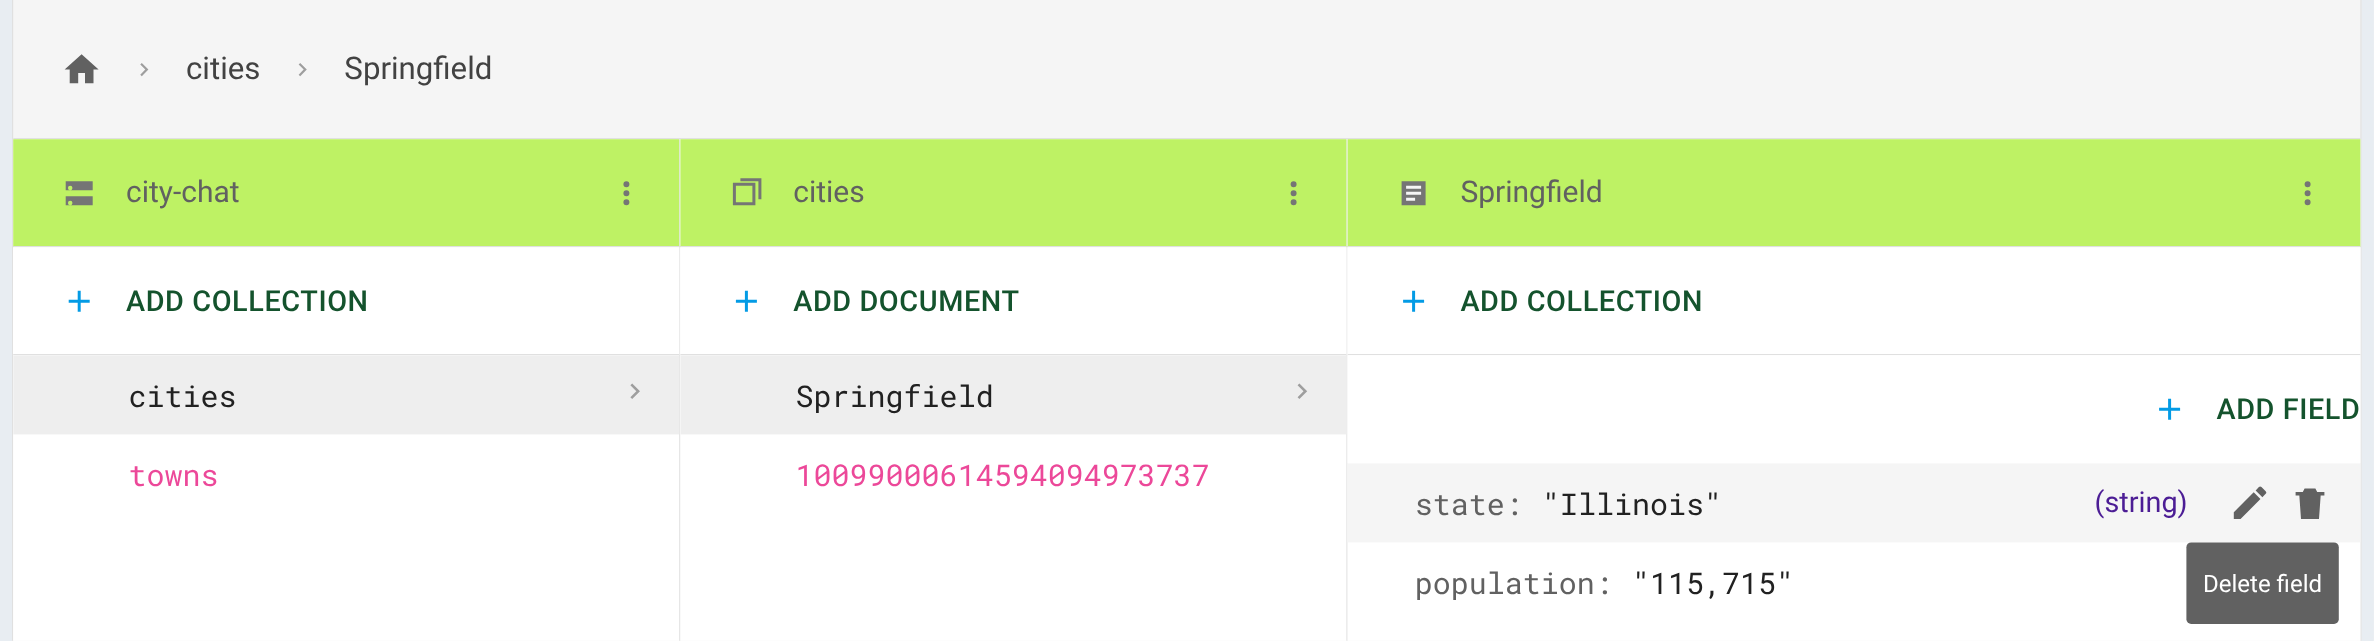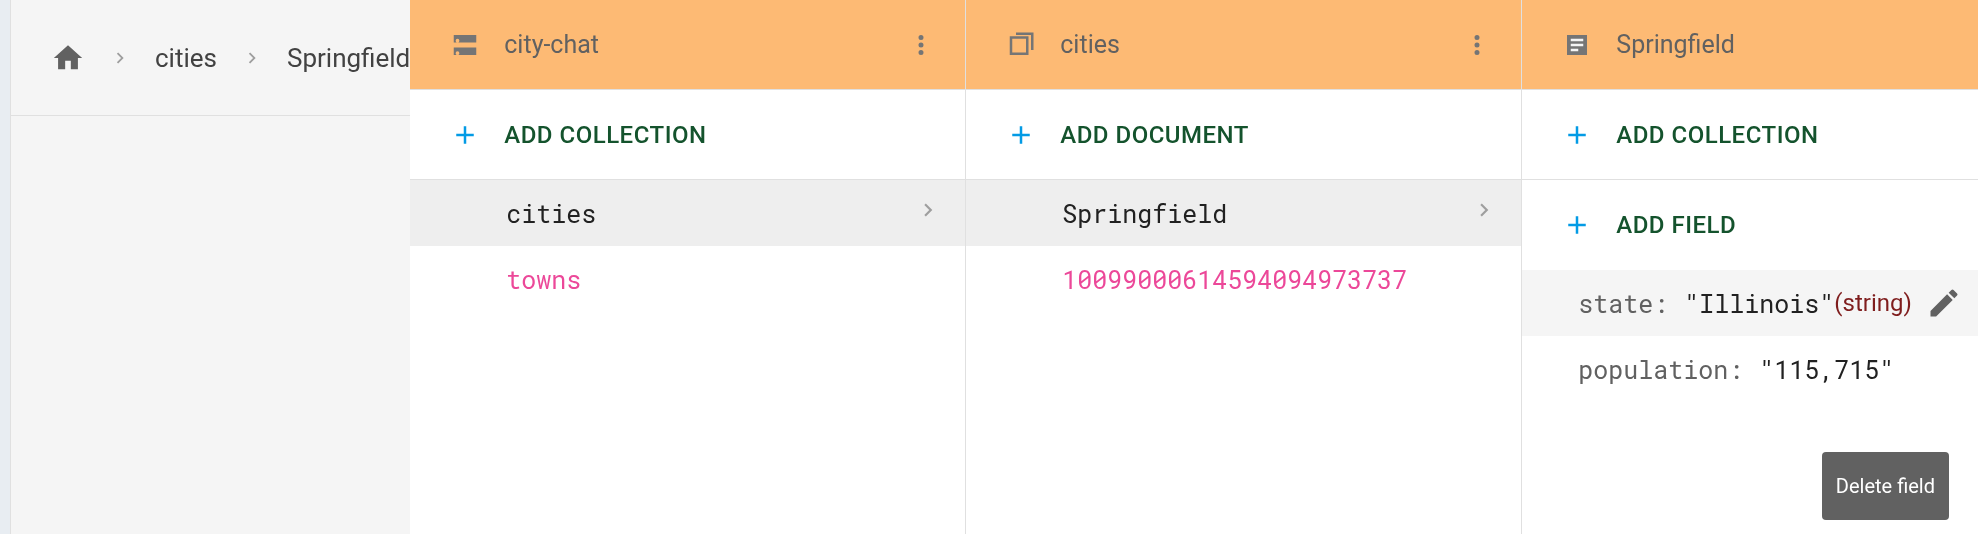--- a/index.html
+++ b/index.html
@@ -10,21 +10,21 @@
     background: #e8edf2;
     overflow: hidden;
   }
   .wrapper {
     position: absolute;
     left: 10px; top: 0; right: 10px; bottom: 0;
     background: #f5f5f5;
     border-left: 1px solid #e0e0e0;
     border-right: 1px solid #e0e0e0;
     display: flex;
-    flex-direction: row;
+    flex-direction: column;
   }
   
   .breadcrumb {
     height: 116px;
     display: flex;
     align-items: center;
     padding-left: 40px;
     gap: 24px;
     border-bottom: 1px solid #e0e0e0;
   }
@@ -47,21 +47,21 @@
     background: #fff;
     min-height: 0;
   }
   .col:last-child { border-right: none; }
   .col1 { width: 556px; }
   .col2 { width: 556px; }
   .col3 { flex: 1; }
   
   .col-header {
     height: 90px;
-    background: #fdba74;
+    background: #bef264;
     border-bottom: 1px solid #e0e0e0;
     display: flex;
     align-items: center;
     padding: 0 20px 0 40px;
   }
   .col-header .hicon { width: 30px; height: 30px; fill: #757575; margin-right: 24px; flex: none; }
   .col-header .htitle { font-size: 25px; color: #616161; flex: 1; }
   .col-header .menu-btn {
     width: 48px; height: 48px; border-radius: 50%;
     display: flex; align-items: center; justify-content: center;
@@ -78,21 +78,21 @@
     padding-left: 40px;
     cursor: pointer;
   }
   .add-row .plus { width: 30px; height: 30px; fill: #039be5; margin-right: 24px; }
   .add-row .add-label {
     font-size: 24px;
     font-weight: 500;
     color: #14532d;
     letter-spacing: 0.5px;
   }
-  .col3 .add-row.fieldrow { border-bottom: none; }
+  .col3 .add-row.fieldrow { border-bottom: none; justify-content: flex-end; }
   
   .list { flex: 1; overflow: hidden; }
   .item {
     height: 66px;
     display: flex;
     align-items: center;
     padding: 0 24px 0 96px;
     font-family: "Roboto Mono", Menlo, Consolas, monospace;
     font-size: 25px;
     color: #ec4899;
@@ -110,21 +110,21 @@
     height: 66px;
     font-family: "Roboto Mono", Menlo, Consolas, monospace;
     font-size: 25px;
     color: #424242;
   }
   .field-item.hover { background: #f5f5f5; text-align: center; }
   .field-item .key { color: #616161; }
   .field-item .colon { color: #616161; margin-right: 16px; }
   .field-item .val { color: #212121; }
   .field-item .spacer { flex: 1; }
-  .field-item .type { color: #7f1d1d; font-family: Roboto, Arial, sans-serif; font-size: 24px; }
+  .field-item .type { color: #4c1d95; font-family: Roboto, Arial, sans-serif; font-size: 24px; margin-right: 20px; }
   .field-item .act { width: 36px; height: 36px; fill: #616161; margin-left: 14px; cursor: pointer; }
   
   .tooltip {
     position: absolute;
     right: 18px;
     bottom: 14px;
     background: #616161;
     color: #fff;
     font-size: 20px;
     padding: 22px 14px;

